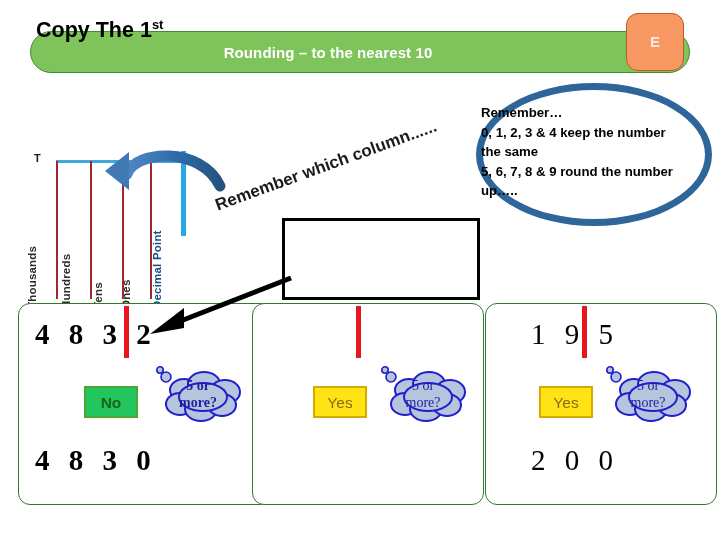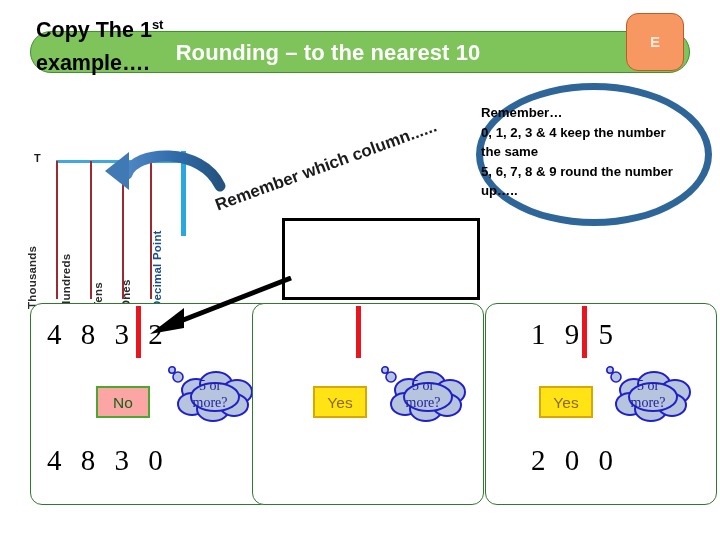--- a/index.html
+++ b/index.html
@@ -30,21 +30,21 @@
   }
   #title-text {
     position: absolute;
     left: 0;
     top: 0;
     width: 100%;
     height: 42px;
     line-height: 42px;
     text-align: center;
     color: #ffffff;
-    font-size: 22px;
+    font-size: 15px;
     font-weight: 600;
     letter-spacing: .1px;
     padding-right: 64px;
     box-sizing: border-box;
     white-space: nowrap;
   }
   #letter-badge {
     position: absolute;
     left: 626px;
     top: 13px;
@@ -203,21 +203,21 @@
   
   .panel {
     position: absolute;
     top: 303px;
     height: 202px;
     border: 1.4px solid #2f7a2f;
     border-radius: 12px;
     background: #ffffff;
     box-sizing: border-box;
   }
-  #panel-0 { left: 30px;  width: 265px; }
+  #panel-0 { left: 18px;  width: 265px; font-weight: bold; }
   #panel-1 { left: 252px; width: 232px; }
   #panel-2 { left: 485px; width: 232px; }
 
   .digits-row {
     position: absolute;
     white-space: nowrap;
     font-size: 29px;
     color: #000000;
     font-family: "Liberation Serif", serif;
     letter-spacing: 6px;
@@ -238,21 +238,21 @@
     top: 82px;
     width: 54px;
     height: 32px;
     border-width: 2px;
     border-style: solid;
     box-sizing: border-box;
     text-align: center;
     line-height: 29px;
     font-size: 15.5px;
   }
-  .answer-box.no  { background: #fca5a5; border-color: #4aa82e; color: #17641a; }
+  .answer-box.no  { background: #22c55e; border-color: #4aa82e; color: #17641a; }
   .answer-box.yes { background: #ffe315; border-color: #d9a800; color: #8a6a12; }
 
   .thought-cloud {
     position: absolute;
     top: 62px;
     width: 104px;
     height: 60px;
   }
   .thought-cloud svg { display: block; }
   .cloud-text {
@@ -308,21 +308,21 @@
       <stop offset="100%" stop-color="#24537f"></stop>
     </linearGradient>
   </defs>
   <path d="M22,30 C30,6 96,2 115,42" fill="none" stroke="url(#arrGrad)" stroke-width="11" stroke-linecap="round"></path>
   <path d="M24,8 L24,46 L0,27 Z" fill="#3f7ab5"></path>
 </svg>
 
 <div id="remember-column">Remember which column......</div>
 
 <div id="copy-box"></div>
-<div id="copy-box-text"><span>Copy The 1</span><sup>st</sup><br><span>example….</span></div>
+<div id="copy-box-text"><span>Copy The 1</span><sup>st</sup><br></div>
 
 <svg id="copy-arrow" viewBox="0 0 145 60">
   <path d="M143,2 L30,46" stroke="#000000" stroke-width="5" fill="none"></path>
   <path d="M2,58 L36,32 L36,52 Z" fill="#000000"></path>
 </svg>
 
 <div class="panel" id="panel-0">
   <div class="digits-row digits-top" style="left:16px;">4 8 3 2</div>
   <div class="red-divider" style="left:105px;"></div>
 

